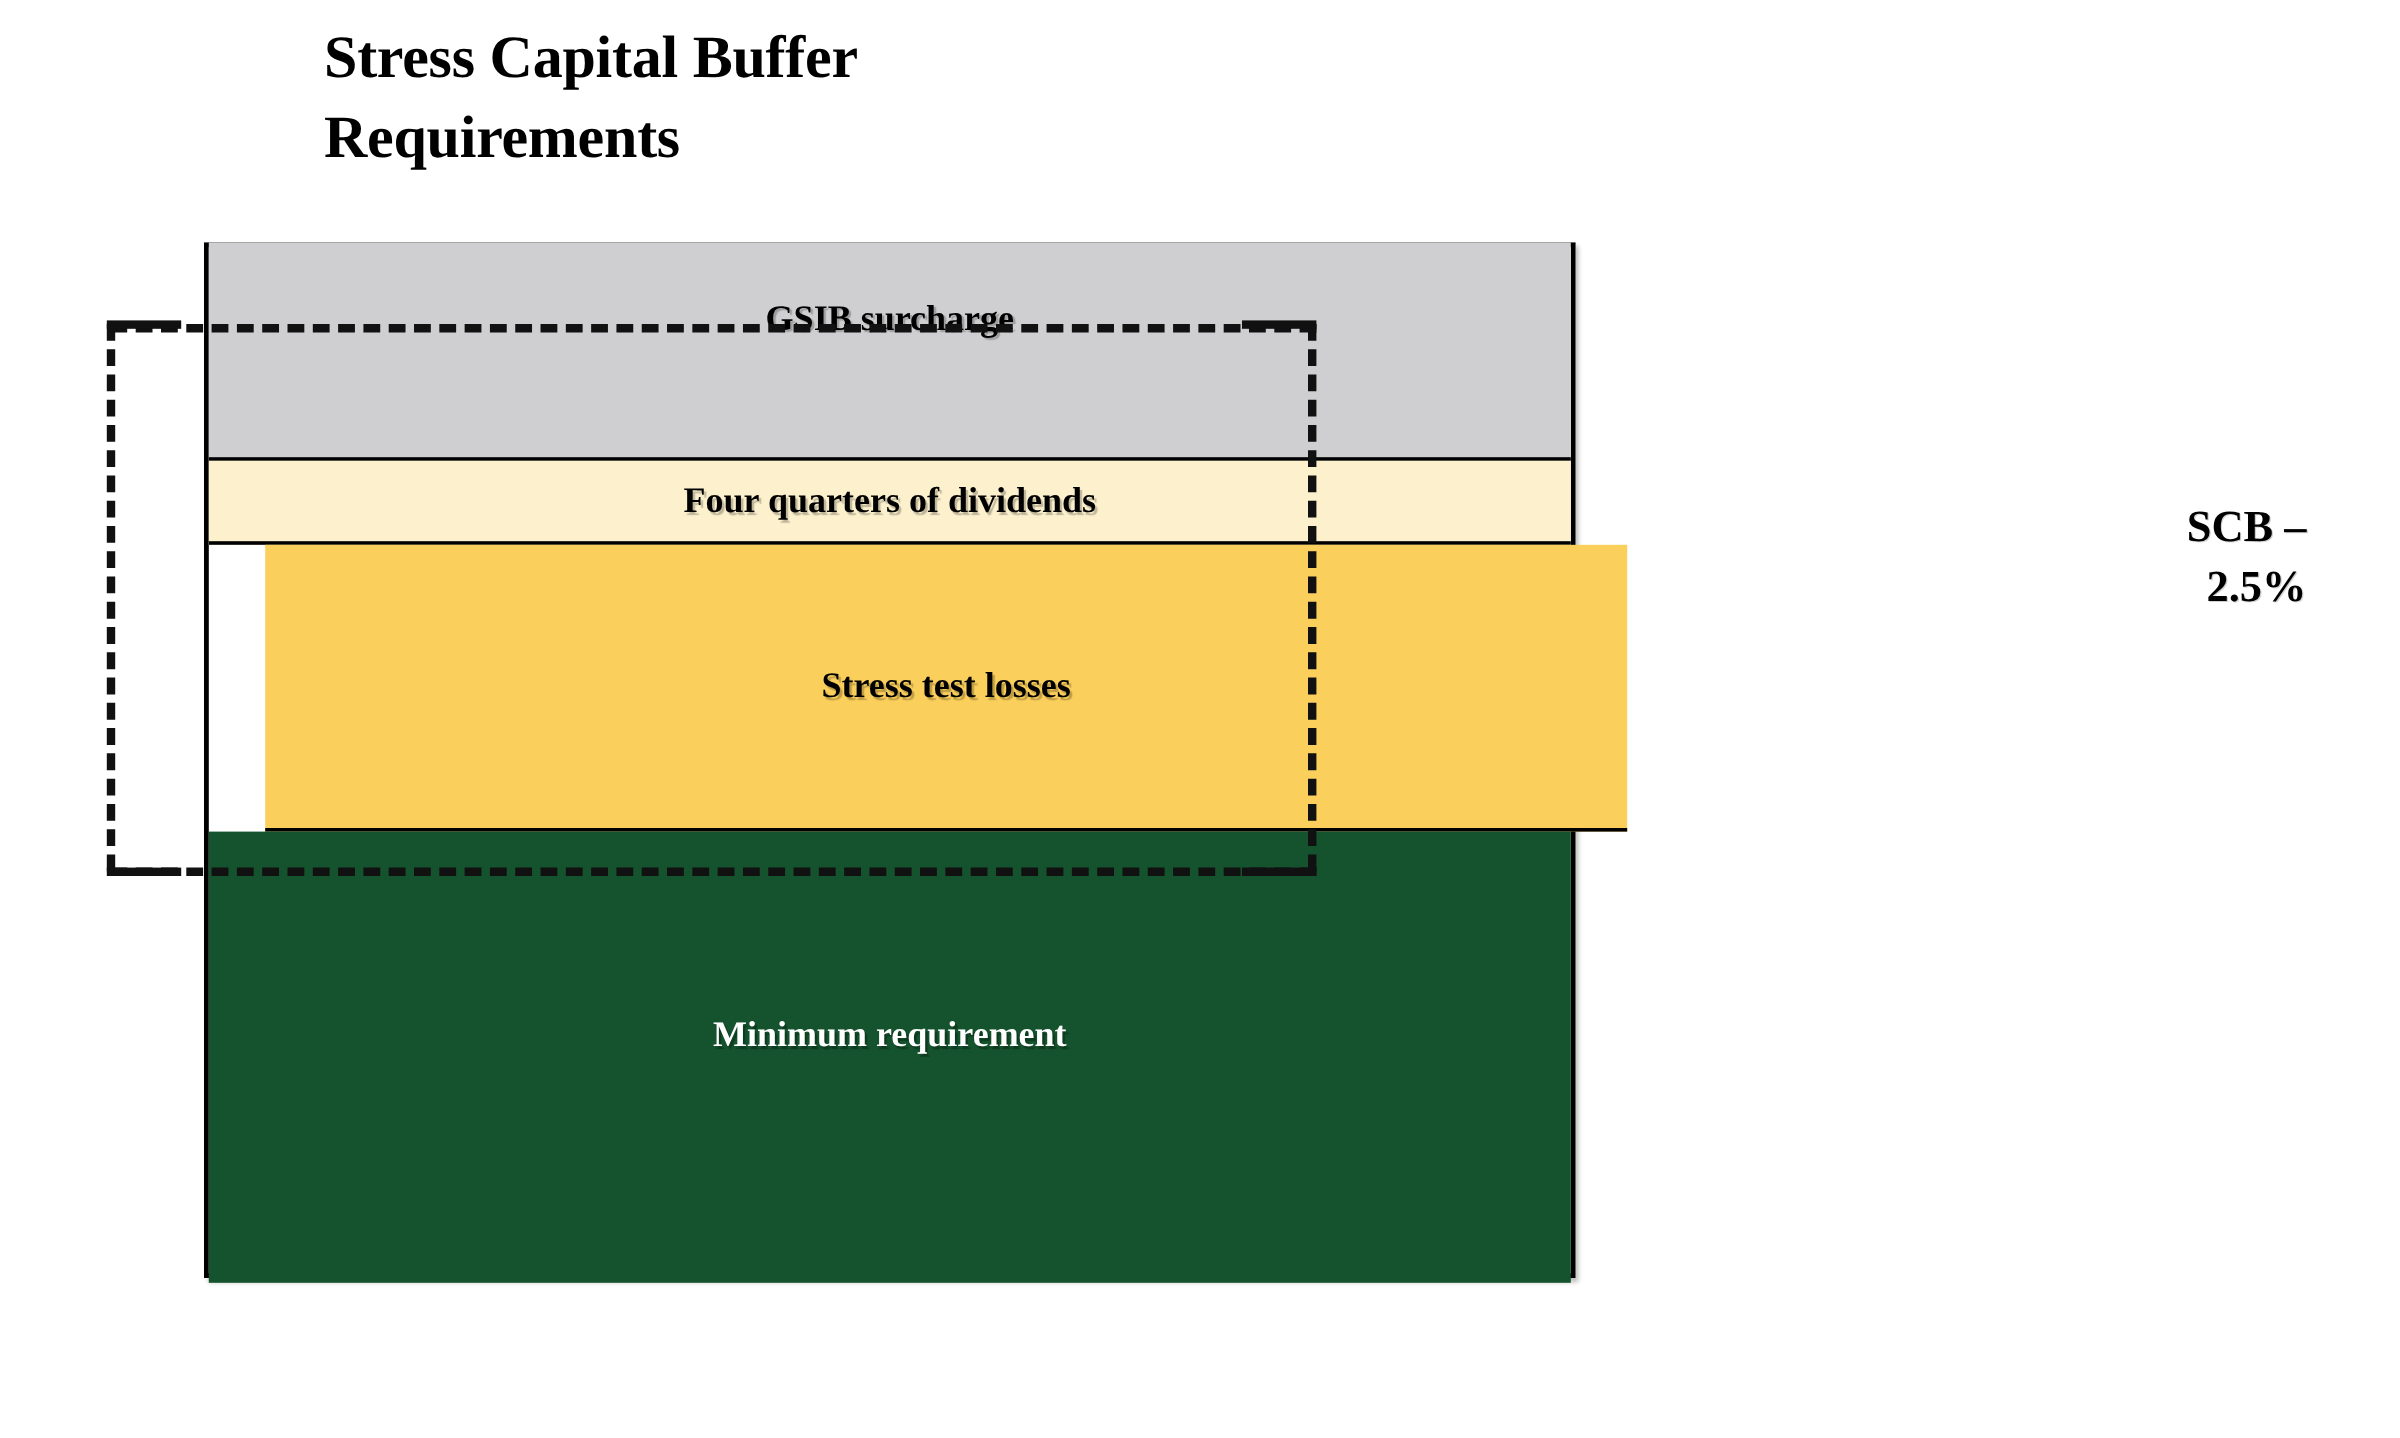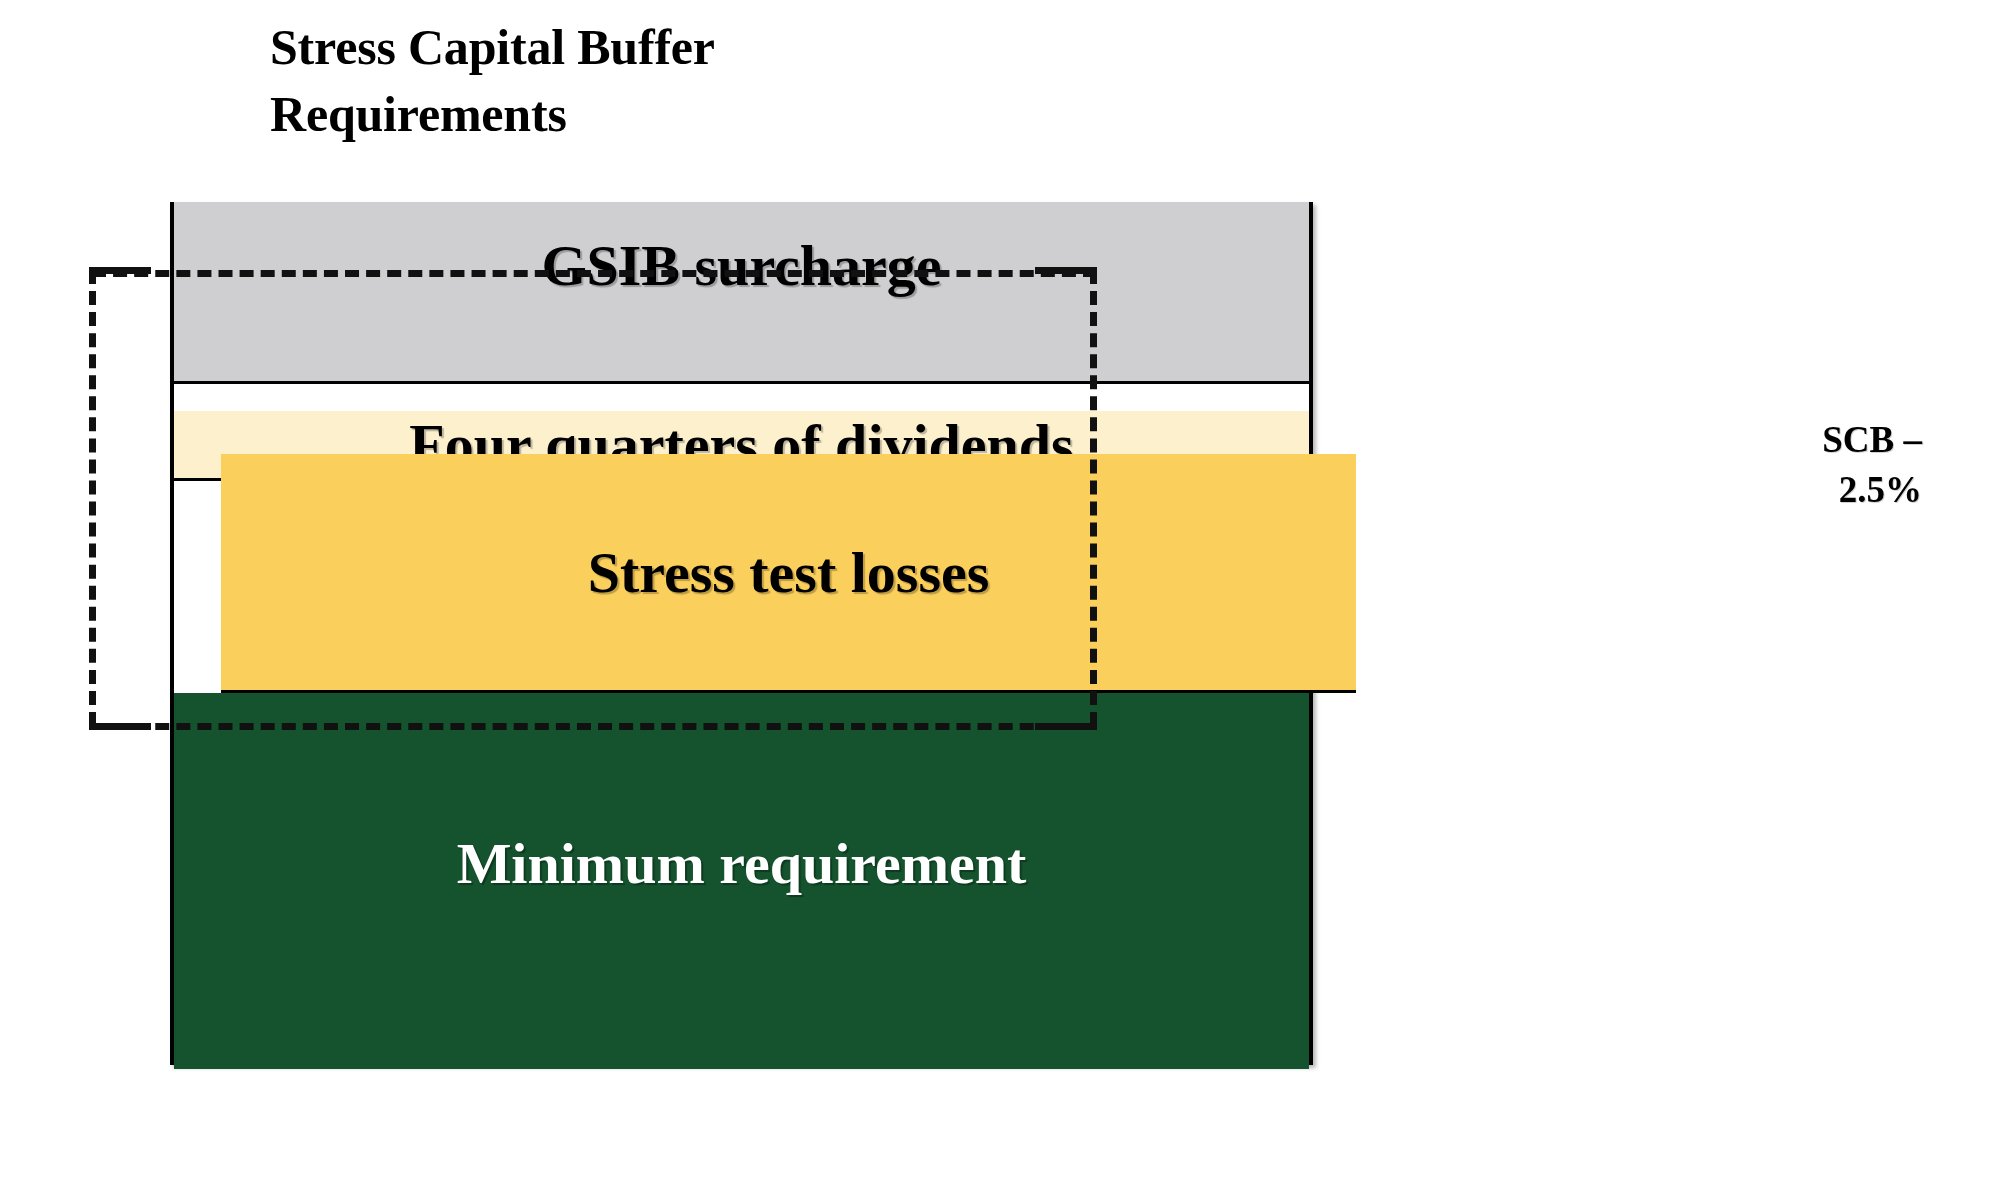--- a/index.html
+++ b/index.html
@@ -50,21 +50,21 @@
   .seg {
     position: absolute;
     left: 0;
     width: 100%;
     box-sizing: border-box;
     display: flex;
     align-items: center;
     justify-content: center;
   }
   .seg-label {
-    font-size: 58px;
+    font-size: 30px;
     font-weight: bold;
     color: #000000;
     white-space: nowrap;
     text-shadow: 2px 2px 1px rgba(0,0,0,0.25);
   }
 
   
   #seg-gsib {
     top: -4px;
     height: 182px;
@@ -72,21 +72,20 @@
     border-bottom: 3px solid #000000;
   }
   #seg-gsib .seg-label { transform: translateY(-26px); }
 
   
   #seg-dividends {
     top: 178px;
     height: 70px;
     background: #fcf0cd;
     border-bottom: 3px solid #000000;
-    margin-top: 27px;
   }
 
   
   #seg-stress {
     top: 248px;
     height: 239px;
     background: #fbcf5b;
     border-bottom: 3px solid #000000;
     margin-left: 47px;
   }

